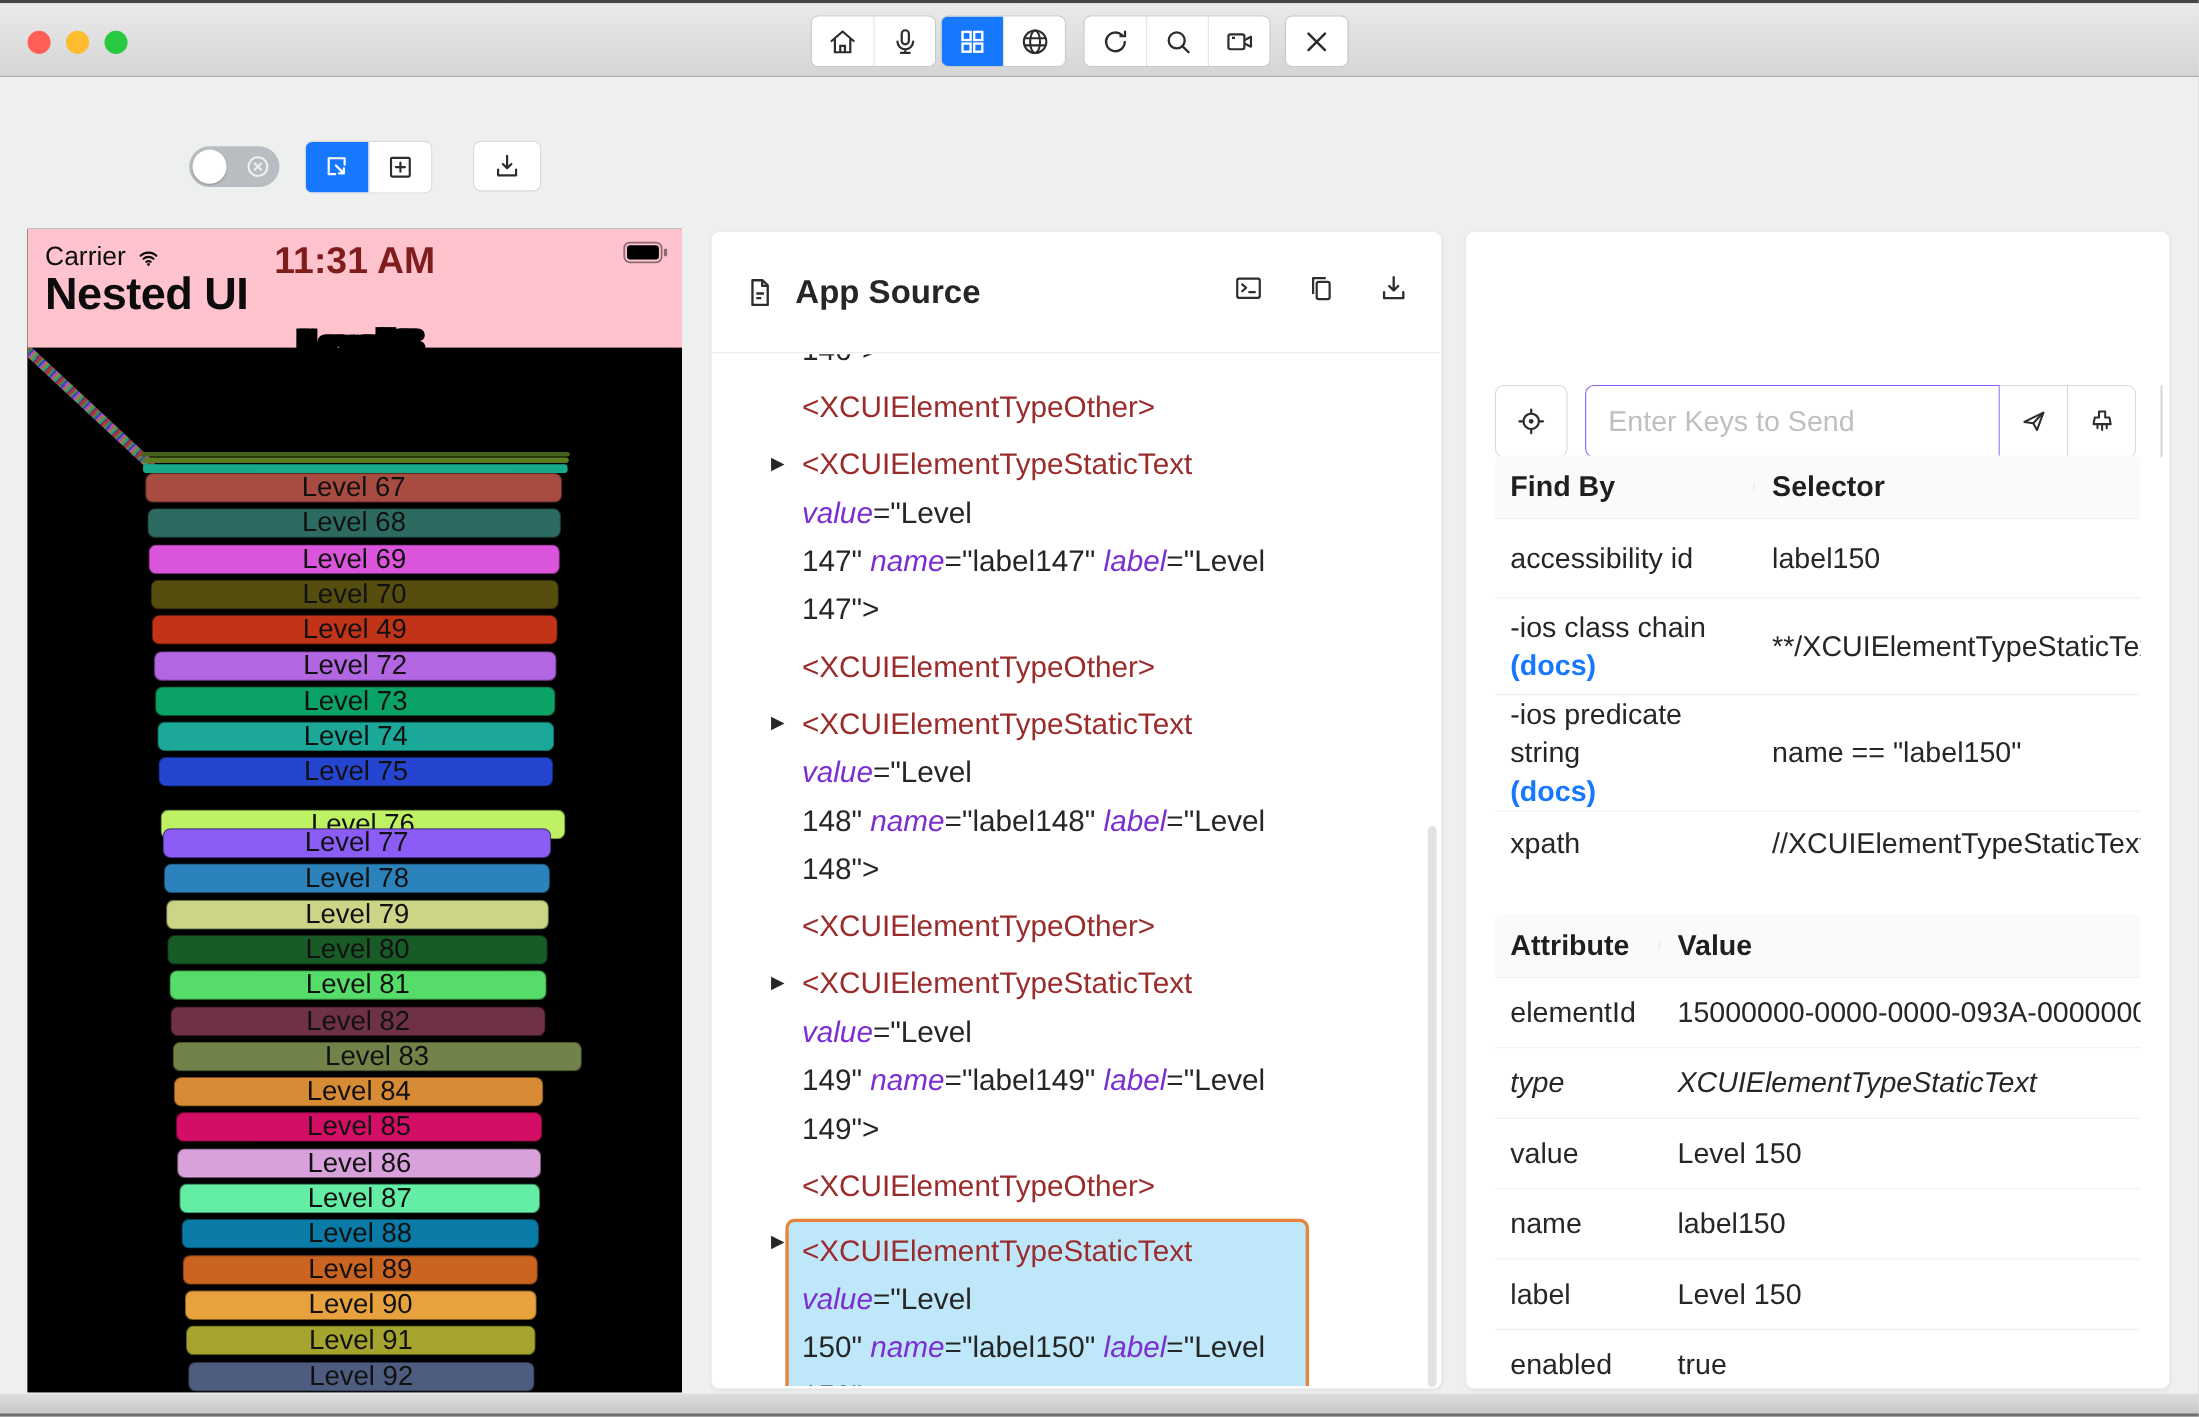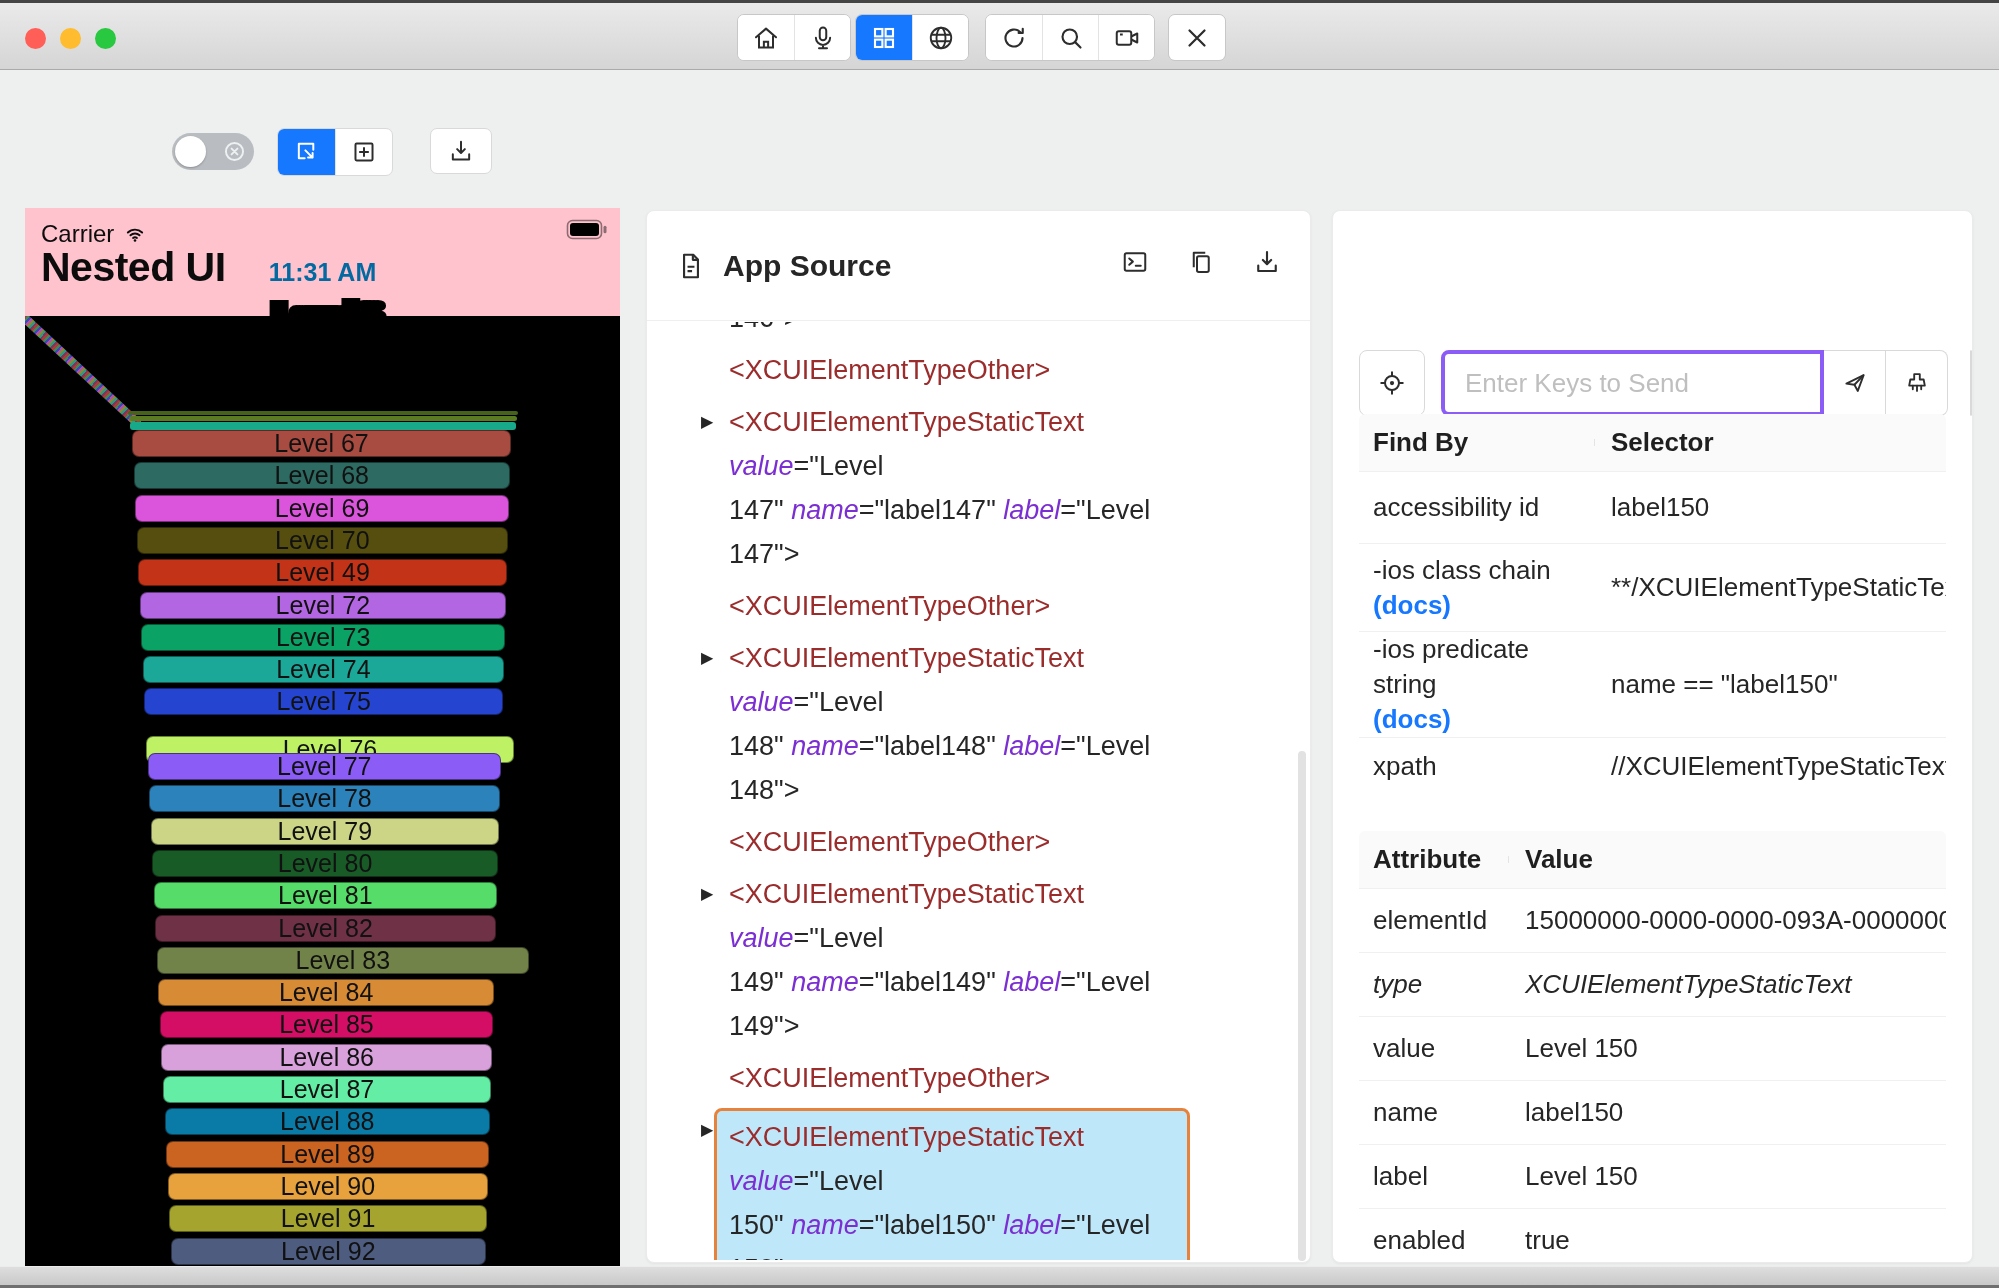--- a/index.html
+++ b/index.html
@@ -40,21 +40,21 @@
 
   .nav-tabs { position:absolute; left:650px; top:118px; display:flex; gap:61px; }
   .nav-tab { font-size:25px; color:#434343; padding-bottom:17px; border-bottom:3px solid transparent; cursor:default; }
   .nav-tab.active { color:#1677ff; border-bottom-color:#1677ff; }
 
   
   .phone { position:absolute; left:25px; top:208px; width:595px; height:1058px; background:#000; overflow:hidden; }
   .phone-header { position:absolute; top:0; left:0; width:100%; height:108px; }
   .status-carrier { position:absolute; left:16px; top:12px; font-size:24px; color:#0d0d0d; display:flex; align-items:center; gap:8px; }
   .status-carrier svg { width:26px; height:26px; }
-  .status-time { position:absolute; left:0; top:10px; width:100%; text-align:center; font-size:25px; font-weight:700; color:#0369a1;margin-top:40px; }
+  .status-time { position:absolute; left:0; top:10px; width:100%; text-align:center; font-size:34px; font-weight:700; color:#7f1d1d; }
   .status-batt { position:absolute; right:12px; top:11px; }
   .phone-title { position:absolute; left:16px; top:36px; font-size:41px; font-weight:700; color:#0c0c0c; letter-spacing:-.5px; }
   .overlap-text { position:absolute; left:0; top:84px; width:100%; text-align:center; font-size:35px;
                   font-weight:700; color:#000;
                   text-shadow:3px 0 #000,-3px 0 #000,7px 0 #000,11px 0 #000,5px 1px #000; letter-spacing:-2px; }
   .phone-black { position:absolute; left:0; top:108px; width:100%; height:950px; background:#000; overflow:hidden; }
   .diag { position:absolute; left:2px; top:-2px; width:158px; height:9px; border-radius:4px;
           background:repeating-linear-gradient(90deg,#b4373f 0 2px,#3f8a4c 2px 4px,#3b49b8 4px 6px,#b44fb0 6px 8px,#8b8a2c 8px 10px,#2a9a8a 10px 12px,#7a3a55 12px 14px);
           transform:rotate(43deg); transform-origin:0 0; }
   .strip { position:absolute; border-radius:3px; }
@@ -82,21 +82,21 @@
   .t-attr { color:#7b2ed1; font-style:italic; }
   .t-plain { color:#262626; }
   .scroll-thumb { position:absolute; right:4px; top:540px; width:8px; height:510px; background:#e2e2e2; border-radius:4px; }
 
   
   .controls { position:absolute; left:26px; right:26px; top:139px; height:66px; display:flex; align-items:stretch; }
   .ctl-btn { width:66px; border:1px solid #d9d9d9; border-radius:8px; background:#fff; display:flex;
              align-items:center; justify-content:center; color:#2d2d2d; flex:none; }
   .ctl-btn svg { width:30px; height:30px; }
   .keys-group { display:flex; flex:1; margin-left:16px; }
-  .keys-input { flex:1; border:4px solid #8b5cf6; border-radius:8px 0 0 8px; font-size:26px; padding:12px 20px;
+  .keys-input { flex:1; border:1px solid #8b5cf6; border-radius:8px 0 0 8px; font-size:26px; padding:12px 20px;
                 color:#262626; outline:none; font-family:"Liberation Sans", sans-serif; min-width:0; }
   .keys-input::placeholder { color:#bfbfbf; }
   .kbtn { width:62px; border:1px solid #d9d9d9; border-left:none; background:#fff; display:flex;
           align-items:center; justify-content:center; color:#2d2d2d; }
   .kbtn:last-child { border-radius:0 8px 8px 0; }
   .kbtn svg { width:28px; height:28px; }
   .pair-group { display:flex; margin-left:22px; border:1px solid #d9d9d9; border-radius:8px; overflow:hidden; }
   .pair-btn { width:63px; display:flex; align-items:center; justify-content:center; color:#2d2d2d;
               border-left:1px solid #e3e3e3; background:#fff; }
   .pair-btn:first-child { border-left:none; }

